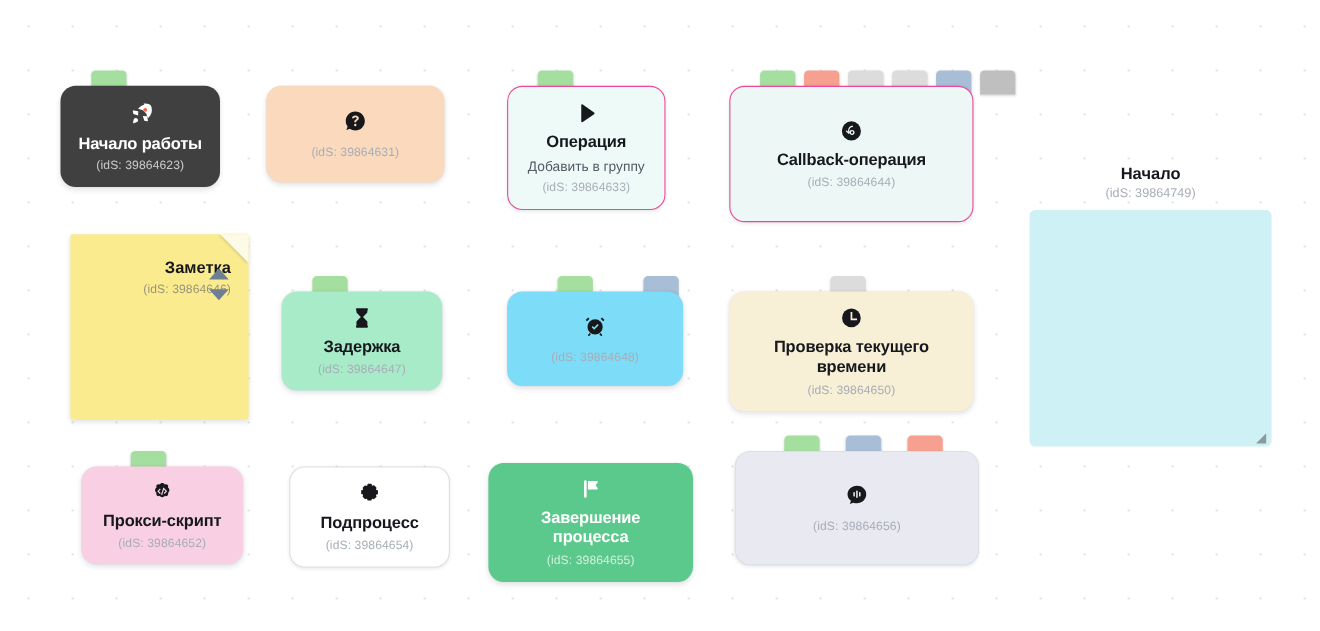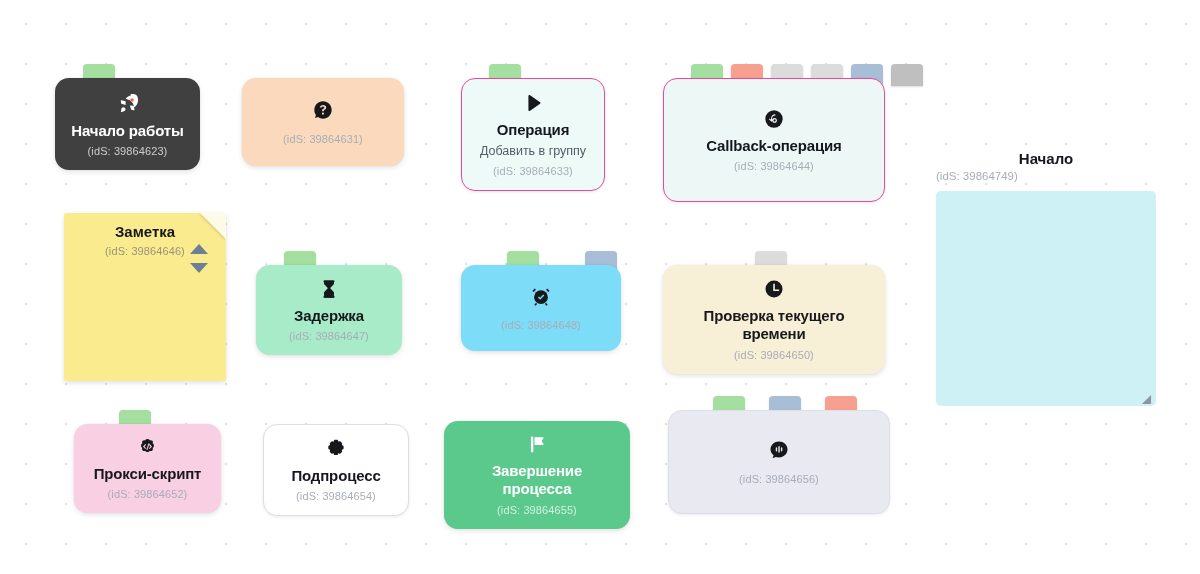--- a/index.html
+++ b/index.html
@@ -107,22 +107,22 @@
   }
 
   .idtag.on-dark { color: rgba(255,255,255,0.72); }
 
   
   .note {
     position: absolute;
     background: #faeb8f;
     border-radius: 2px;
     box-shadow: 0 2px 5px rgba(40, 50, 70, 0.14);
-    padding: 10px 16px 0;
-    text-align: center;
+    padding: 22px 16px 0;
+    text-align: right;
   }
 
   .note .note-title {
     font-size: 15px;
     font-weight: 700;
     color: #16181d;
   }
 
   .note .idtag { color: #9a9478; }
 
@@ -160,21 +160,21 @@
   .section-title {
     font-size: 15px;
     font-weight: 700;
     color: #16181d;
     text-align: center;
   }
 
   .section-id {
     font-size: 11.5px;
     color: #a7adb7;
-    text-align: left;
+    text-align: center;
     margin-top: 3px;
   }
 
   .section-body {
     margin-top: 9px;
     width: 100%;
     height: 215px;
     background: #cdf1f5;
     border-radius: 5px;
     position: relative;

